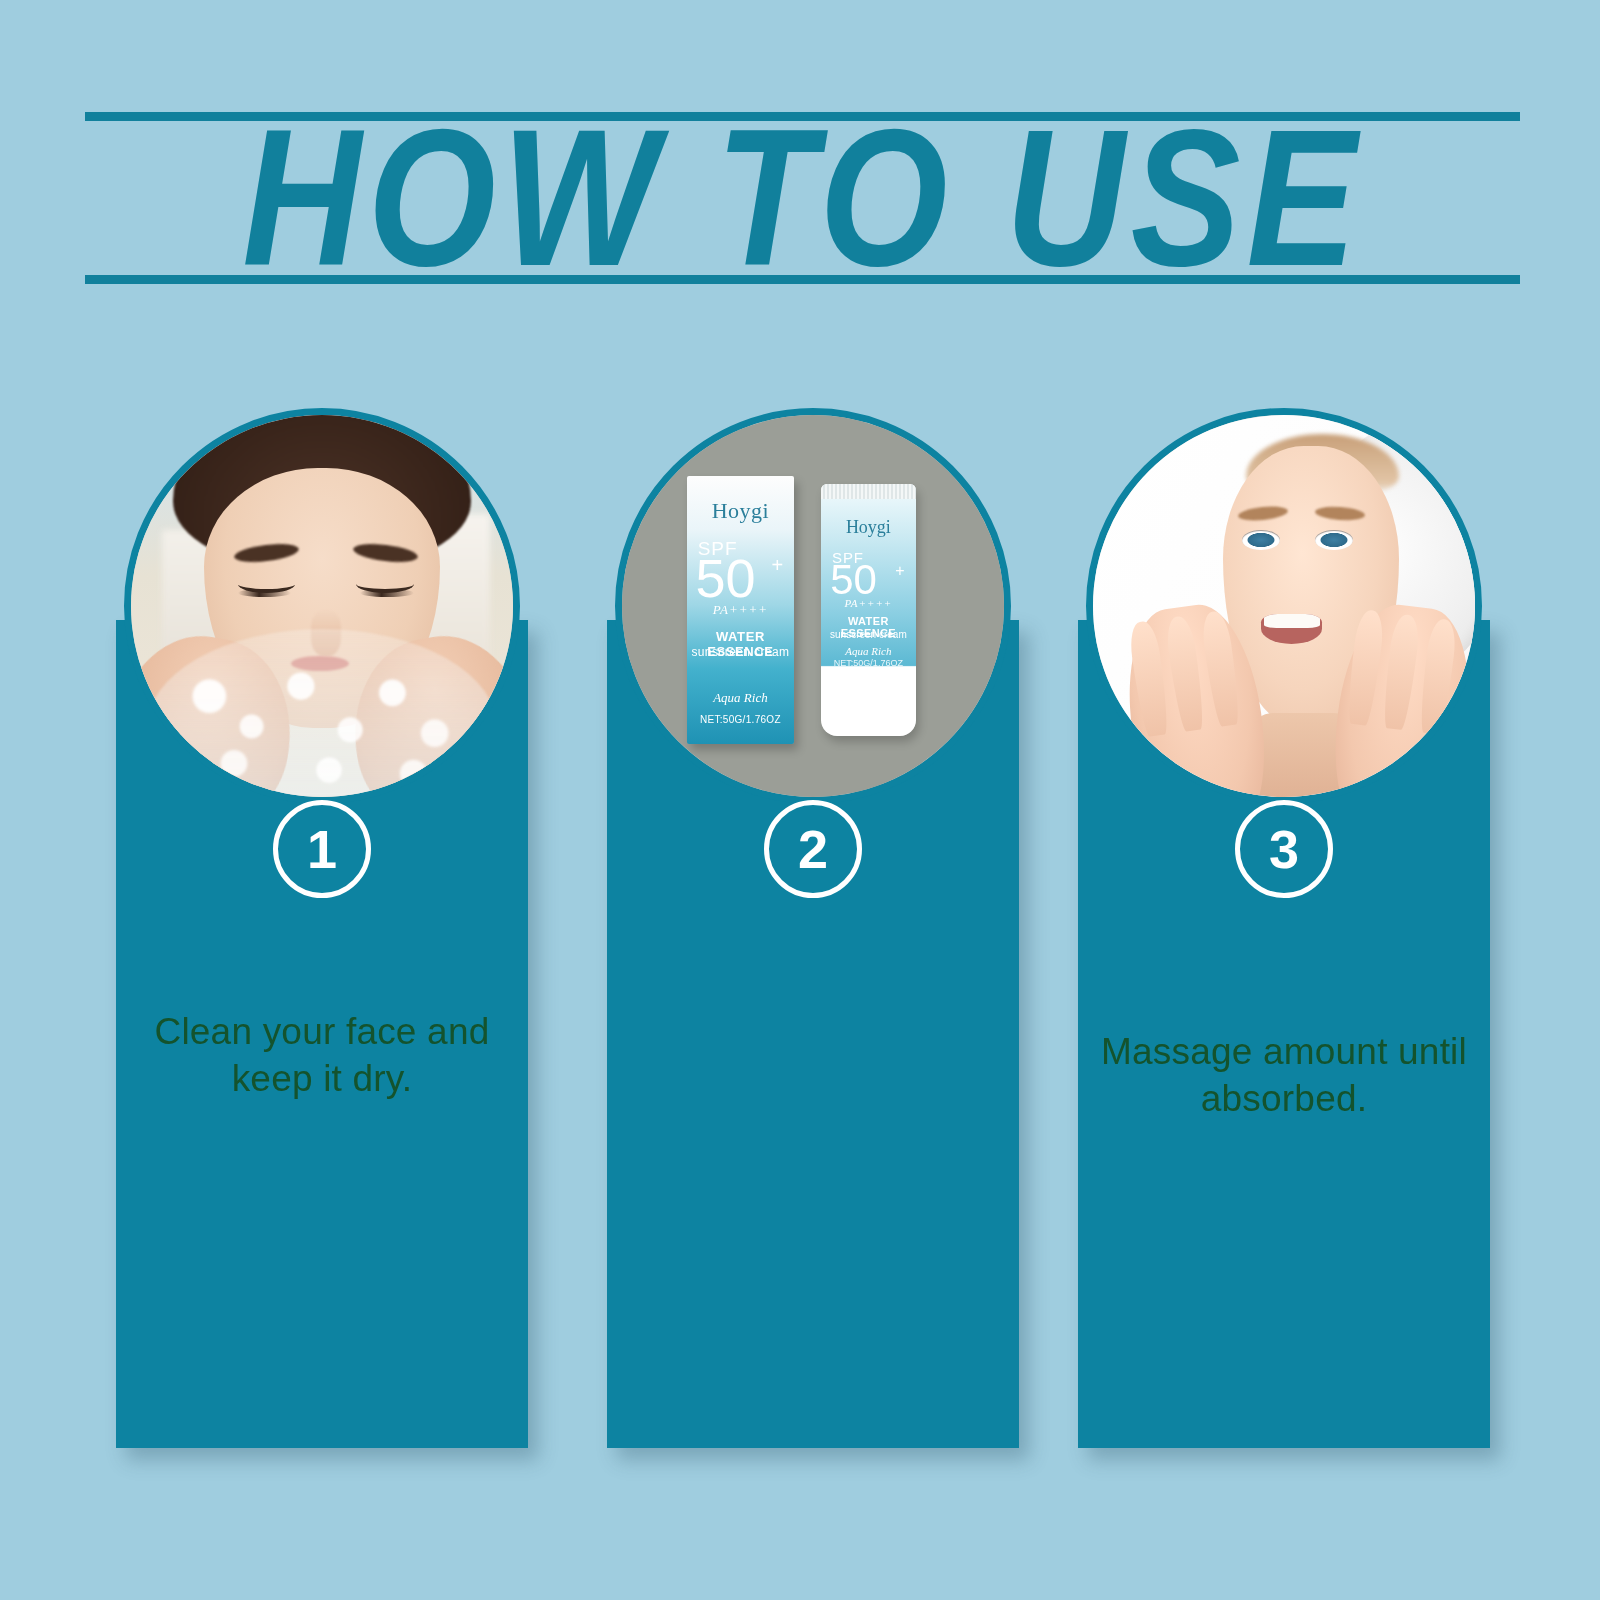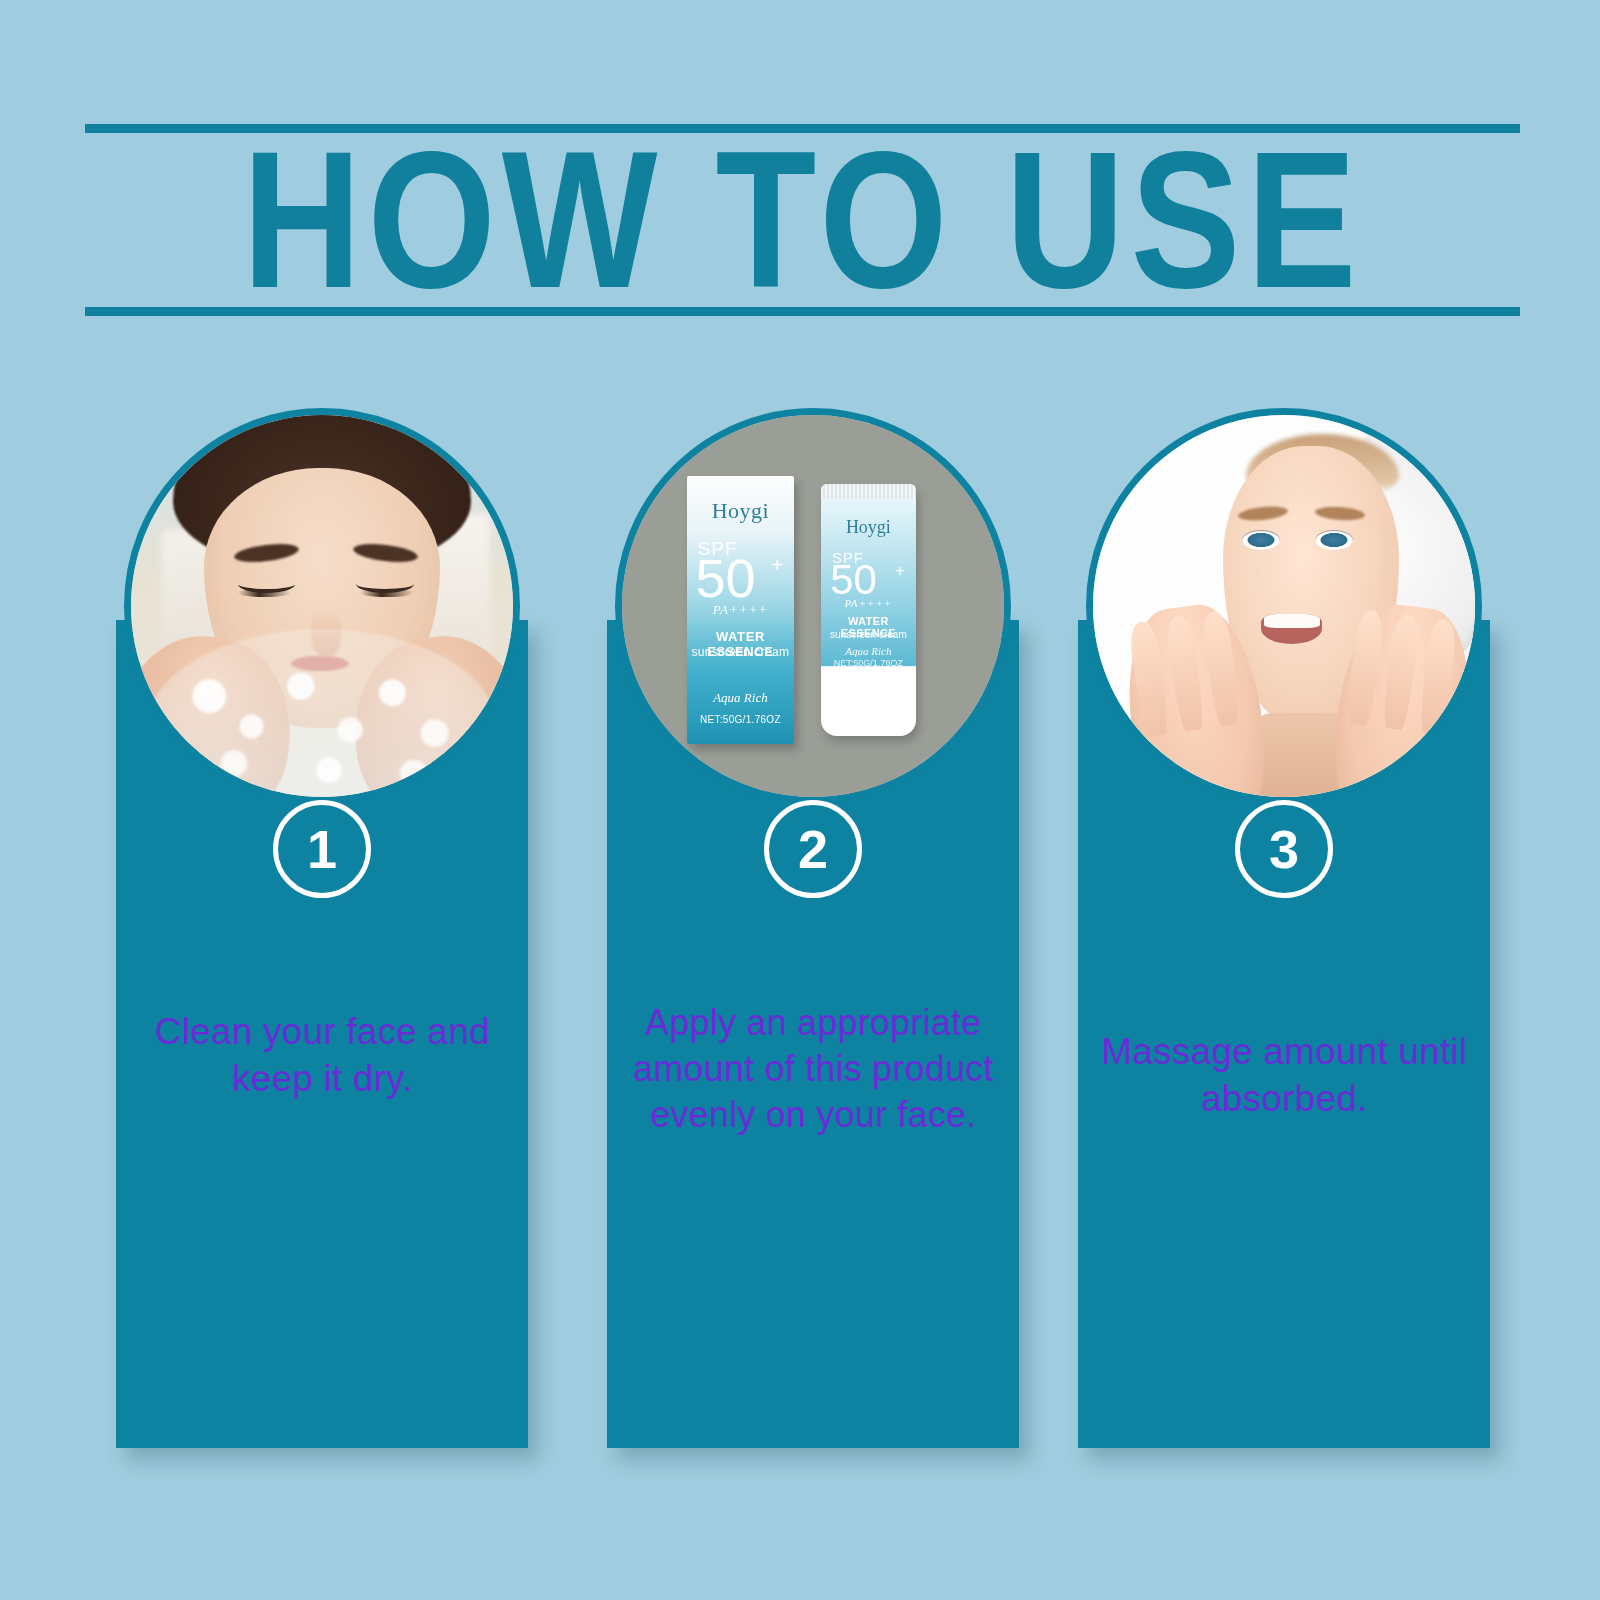--- a/index.html
+++ b/index.html
@@ -12,23 +12,24 @@
     background: #9fcddf;
     font-family: "Liberation Sans", sans-serif;
     overflow: hidden;
     position: relative;
   }
 
   
   .title-block {
     position: absolute;
     left: 85px;
-    top: 124px;
+    top: 112px;
     width: 1435px;
-    height: 192px;
+    height: 172px;
+    font-style: italic;
   }
   .rule {
     position: absolute;
     left: 0;
     width: 100%;
     height: 9px;
     background: #11809c;
   }
   .rule-top { top: 0; }
   .rule-bottom { bottom: 0; }
@@ -395,21 +396,21 @@
     z-index: 6;
   }
 
   
   .step-caption {
     position: absolute;
     left: 4%;
     width: 92%;
     top: 600px;
     text-align: center;
-    color: #6d28d9;
+    color: #14532d;
     font-size: 37px;
     line-height: 1.28;
     font-weight: 300;
     letter-spacing: 0.2px;
     z-index: 5;
   }
   .step-2 .step-caption { font-size: 36px; top: 592px; }
   .step-3 .step-caption { top: 620px; }
 </style>
 </head>
@@ -479,21 +480,20 @@
           <div class="pa">PA++++</div>
           <div class="we">WATER ESSENCE</div>
           <div class="sc">sunscreen cream</div>
           <div class="aqua">Aqua Rich</div>
           <div class="net">NET:50G/1.76OZ</div>
         </div>
       </div>
     </div>
 
     <div class="step-badge">2</div>
-    <div class="step-caption">Apply an appropriate amount of this product evenly on your face.</div>
   </div>
 
   <div class="step step-3">
     <div class="step-body"></div>
 
     <div class="step-photo">
       <div class="photo-canvas">
         <div class="ph3-bg"></div>
         <div class="ph3-towel"></div>
         <div class="ph3-hairline"></div>

